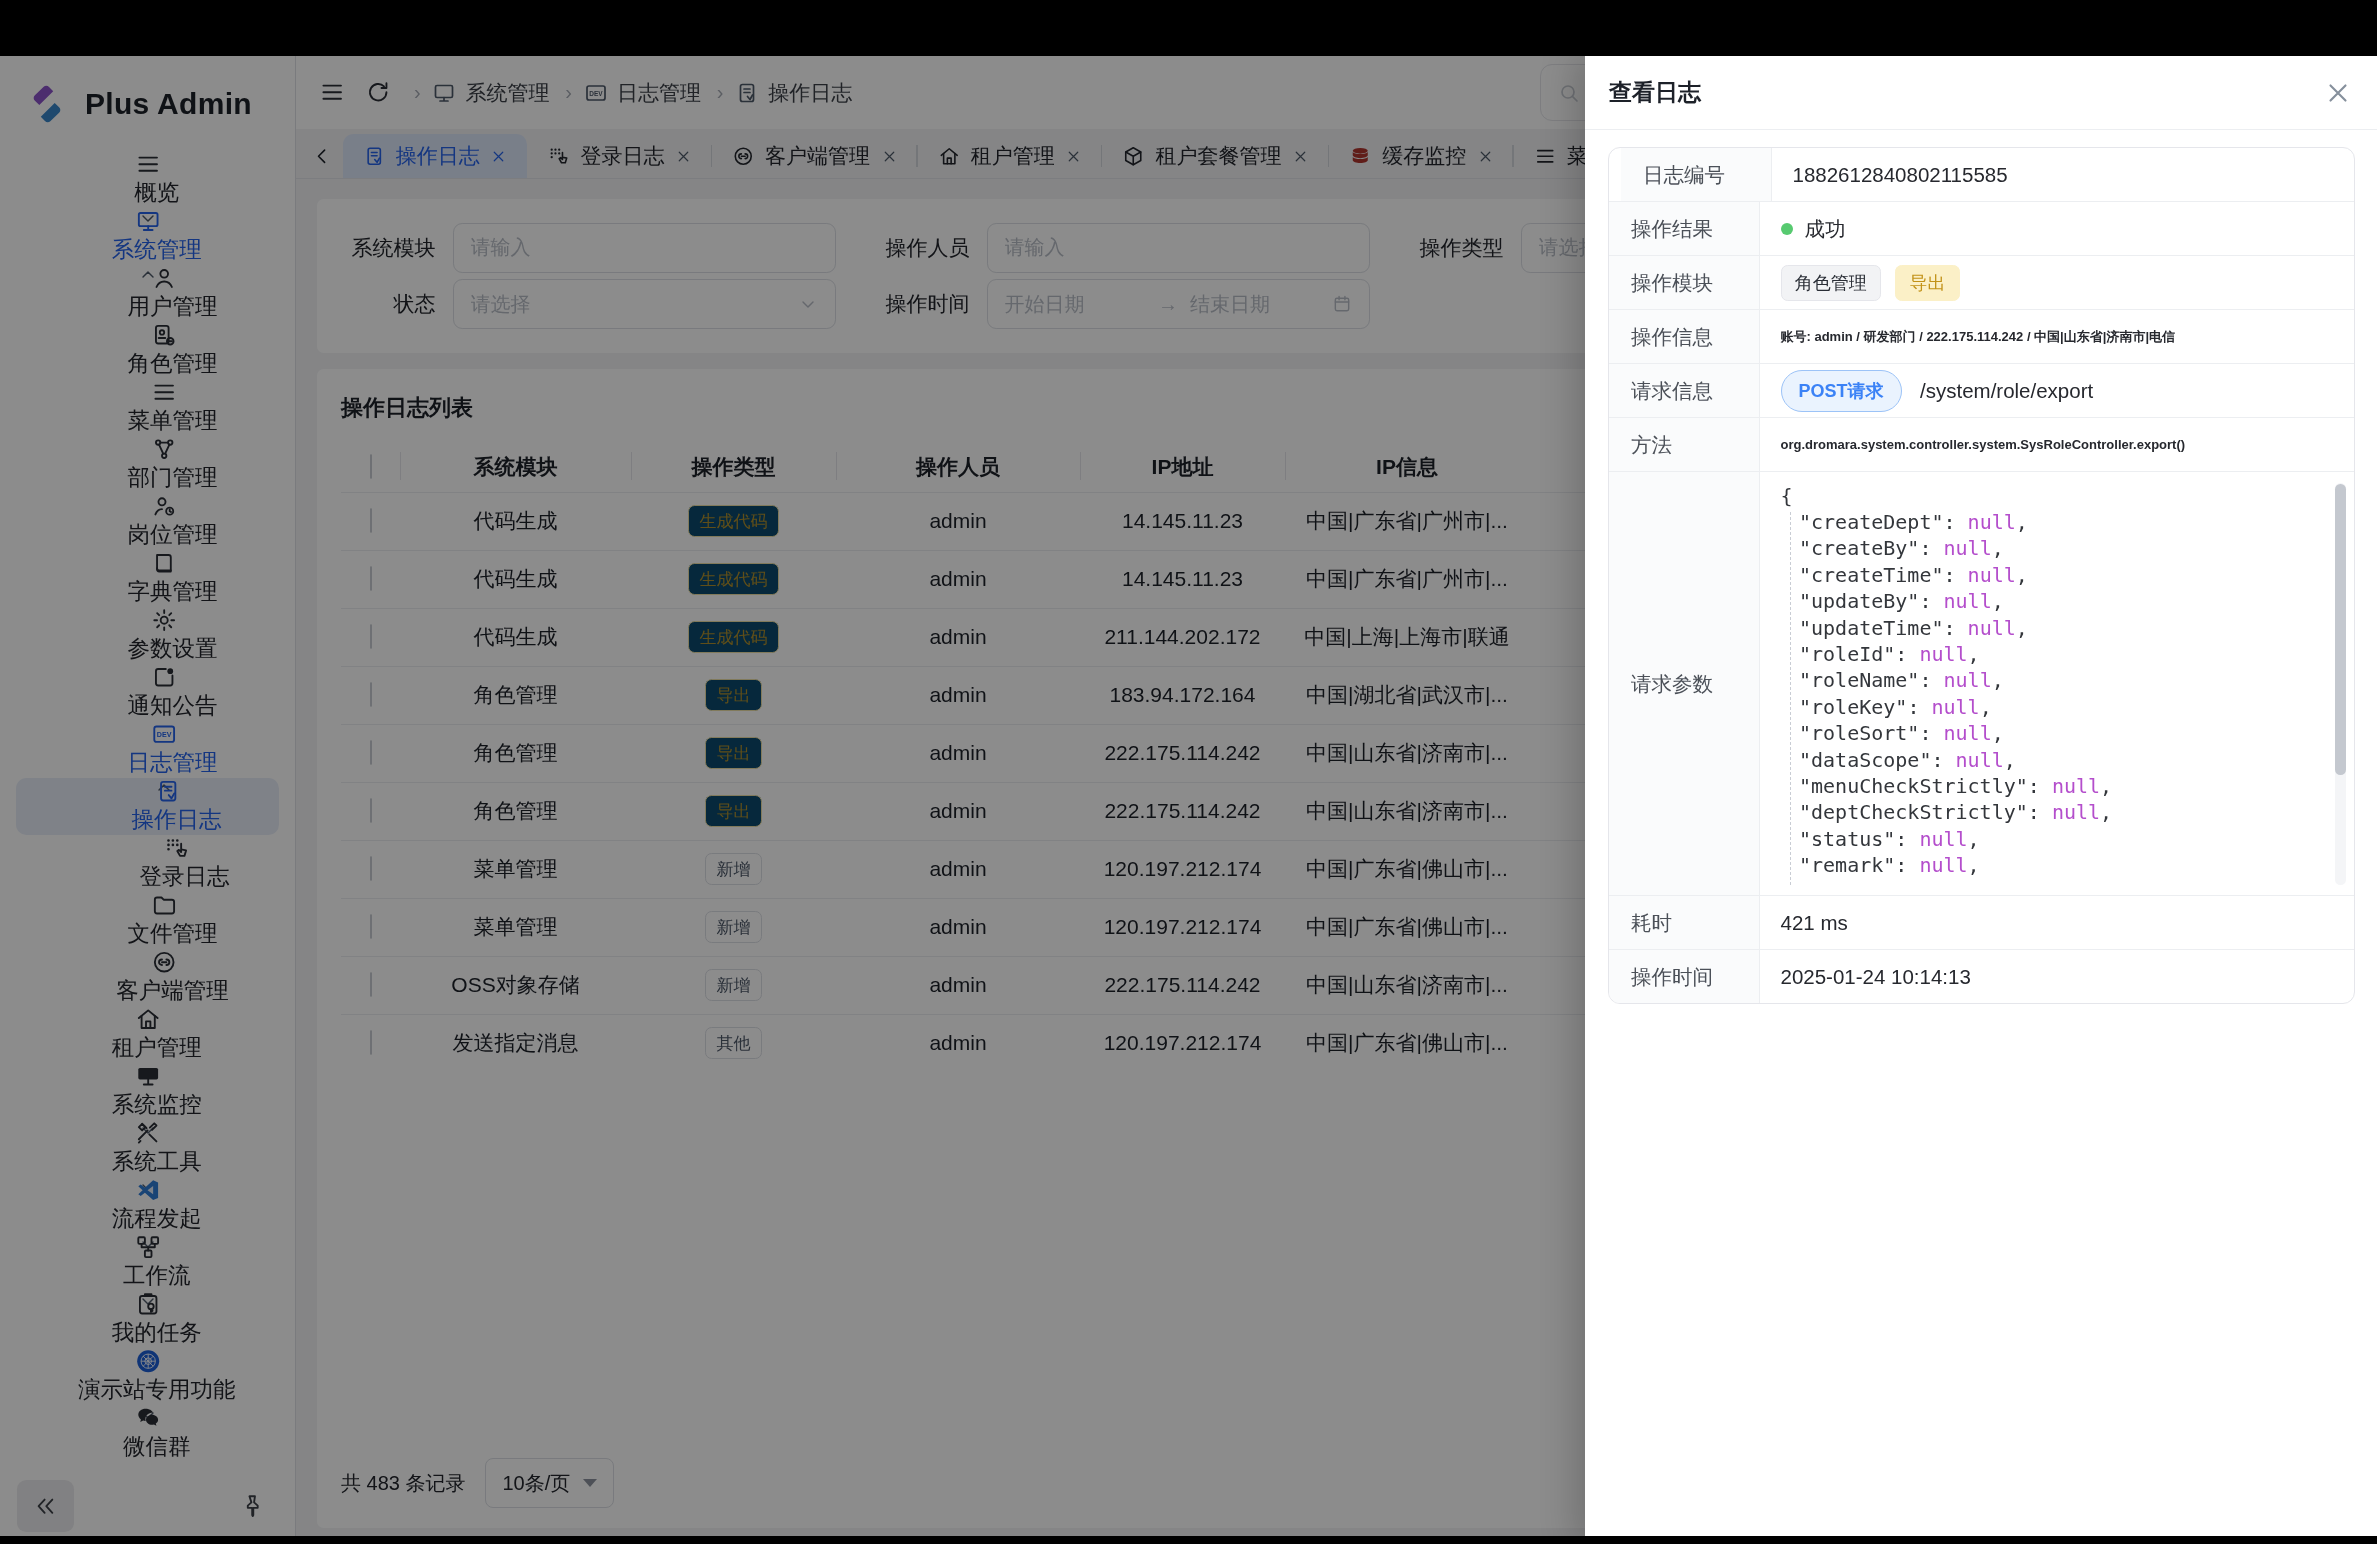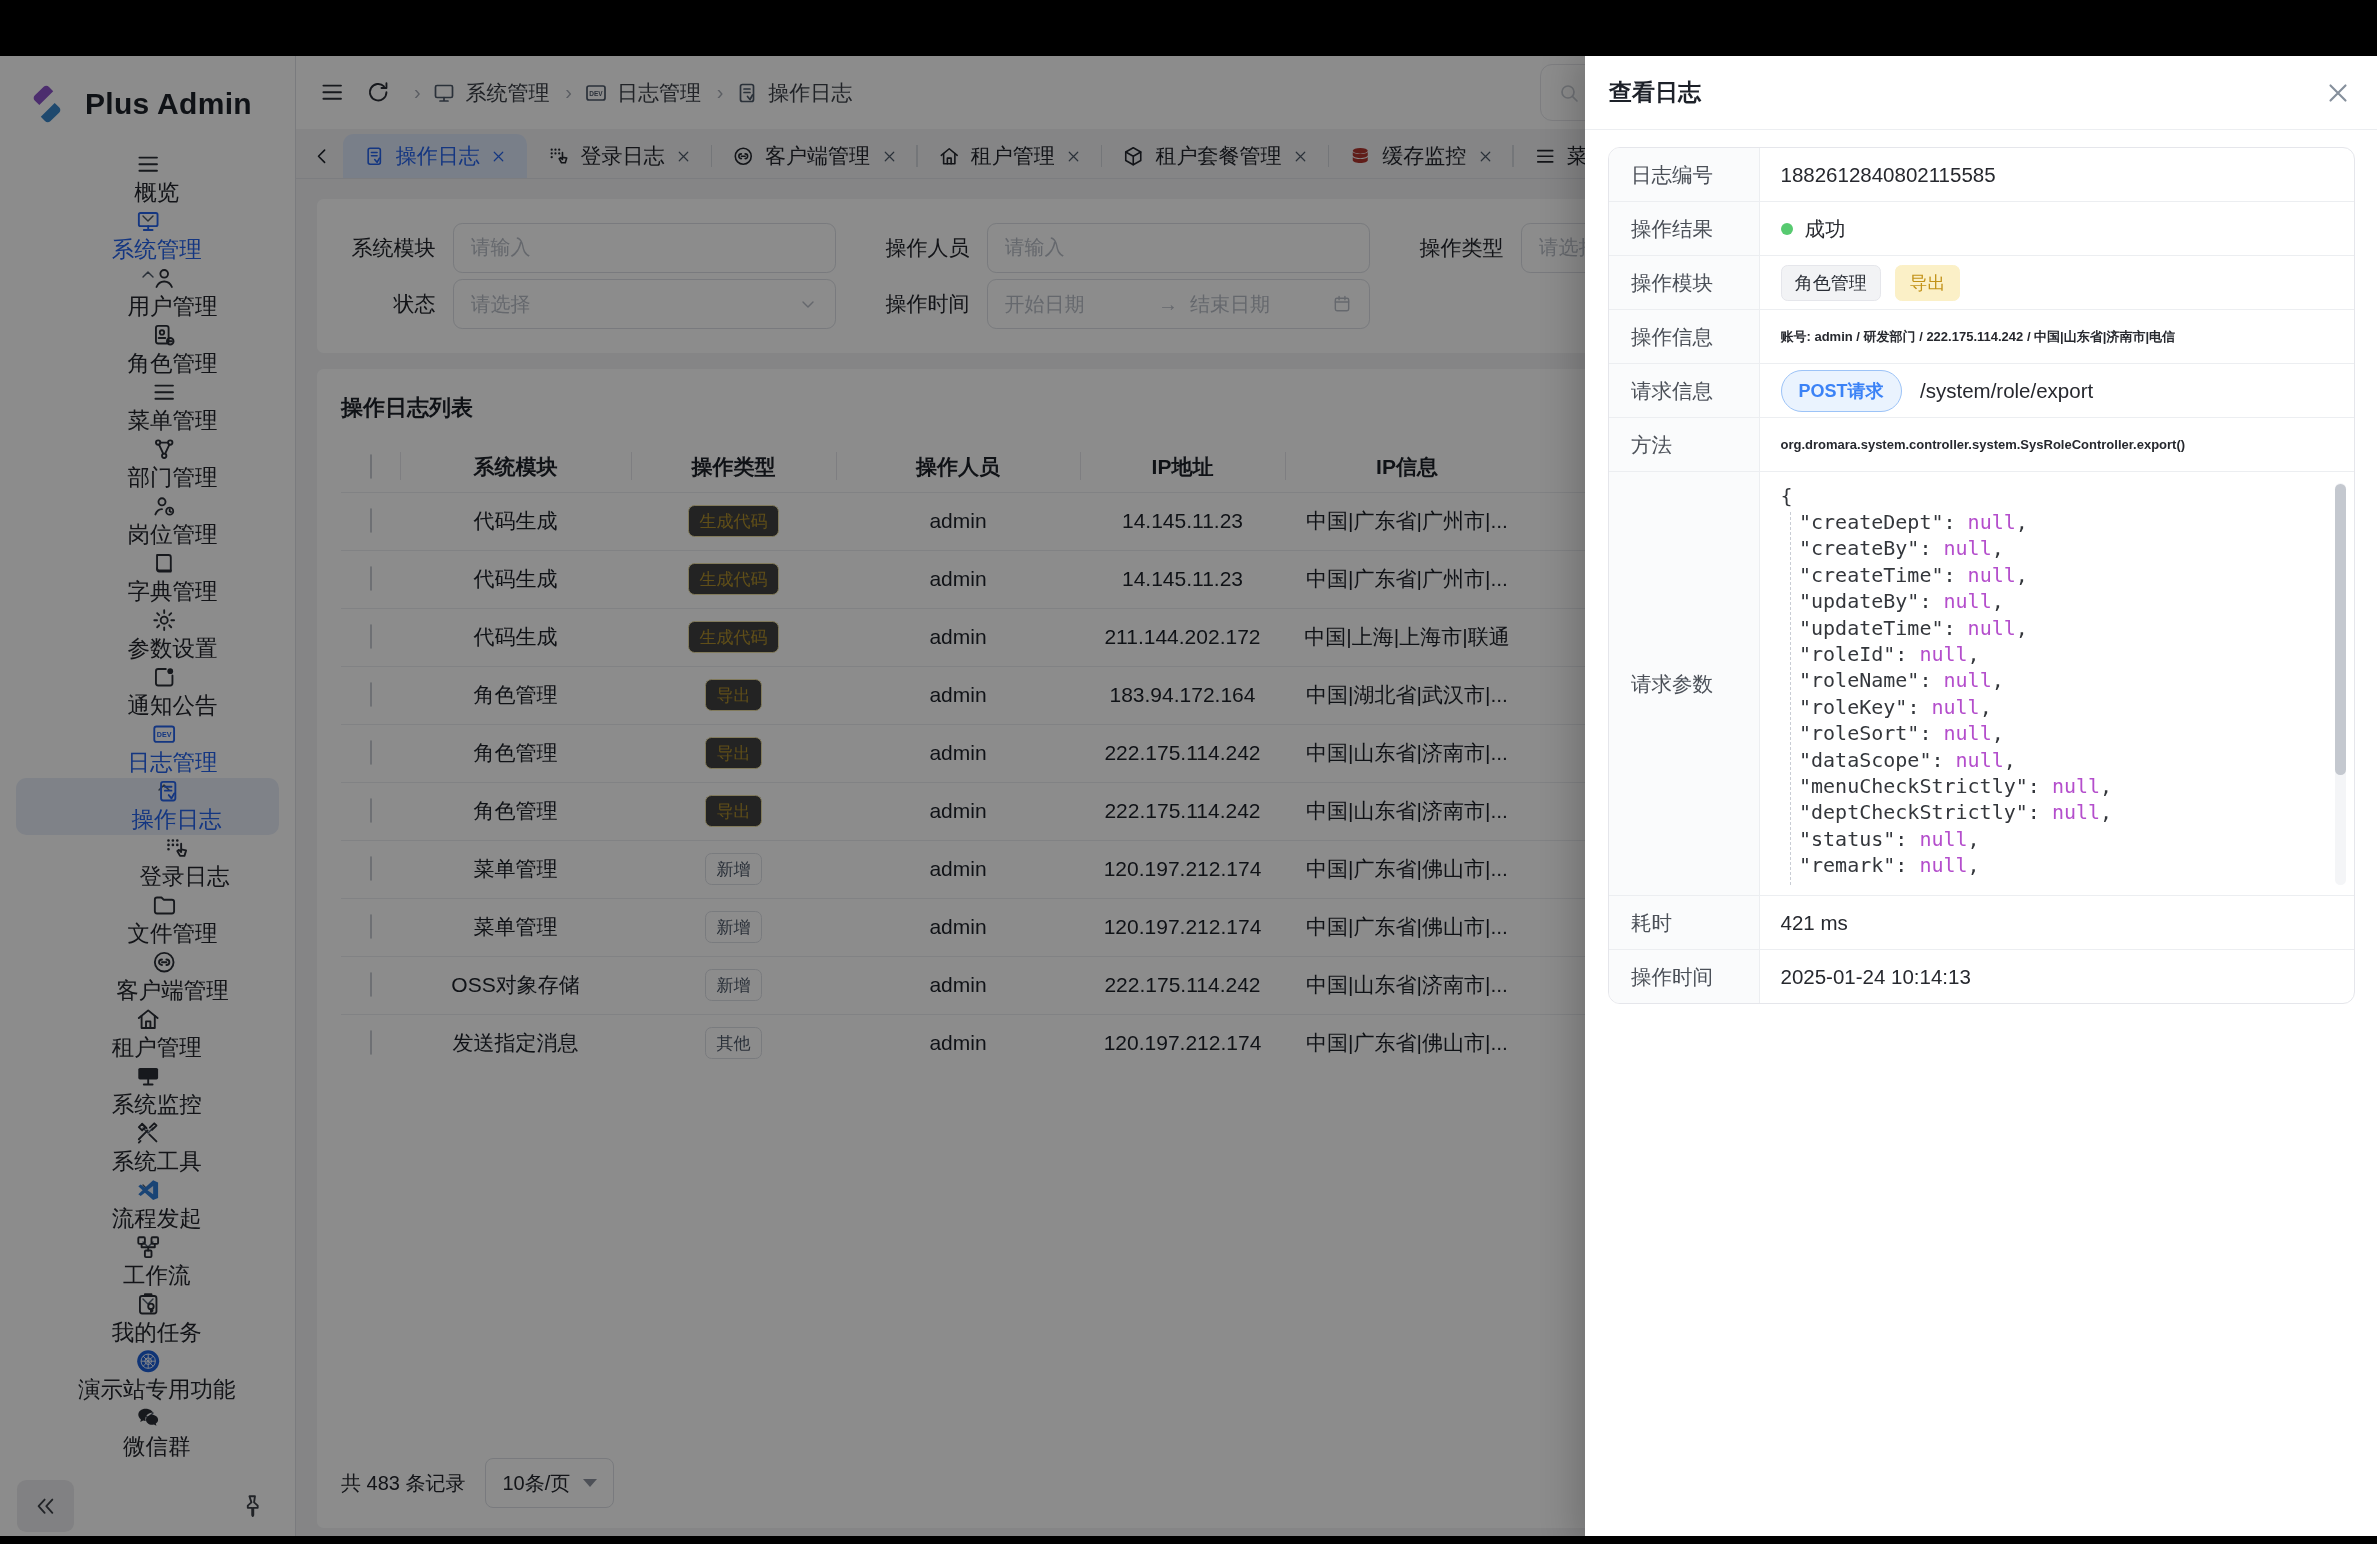--- a/index.html
+++ b/index.html
@@ -63,37 +63,37 @@
   .table-card { background:#fff; border-radius:6.6px; margin-top:16px; flex:1; min-height:0; display:flex; flex-direction:column; padding:18.5px 24px 14.5px; }
   .tc-title { font-size:22px; font-weight:600; color:#1d2129; margin:5.3px 0 20px; }
   .t-grid { display:grid; grid-template-columns:59px 231px 205px 244px 205px 244px; align-items:center; }
   .t-head { height:49px; font-weight:600; color:#1d2129; font-size:21px; }
   .t-head > div { text-align:center; position:relative; }
   .t-head > div:not(:first-child)::before { content:""; position:absolute; left:0; top:-1.3px; height:28px; width:1.3px; background:#e5e6eb; }
   .t-row { height:58px; border-top:1.3px solid #ecedf0; font-size:21px; color:#1d2129; }
   .t-row > div { text-align:center; }
   .cb { width:21px; height:21px; border:1.3px solid #c9cdd4; border-radius:5.3px; margin:0 auto; background:#fff; }
   .badge { display:inline-block; font-size:17px; line-height:1; padding:6.6px 10.6px; border-radius:6.6px; border:1.3px solid transparent; }
-  .badge.yellow { background:#404040; border-color:#ecdfa6; color:#af8f2c; }
+  .badge.yellow { background:#0c4a6e; border-color:#ecdfa6; color:#af8f2c; }
   .badge.gray { background:#fff; border-color:#dde0e6; color:#4e5969; }
   .t-spacer { flex:1; }
   .t-footer { display:flex; align-items:center; gap:20px; padding:12px 0 5.3px; font-size:20px; color:#23262d; flex:none; }
   .page-size { display:flex; align-items:center; gap:13.2px; border:1.3px solid #dcdfe5; border-radius:8px; padding:10.6px 16px; cursor:pointer; }
   .caret-down { width:0; height:0; border-left:7.3px solid transparent; border-right:7.3px solid transparent; border-top:8.6px solid #8d939e; }
 
   
   .overlay { position:absolute; top:0; left:0; bottom:0; width:1585px; background:rgba(0,0,0,.45); z-index:40; }
   .drawer { position:absolute; top:0; right:0; bottom:0; width:792px; background:#fff; z-index:50; box-shadow:-12px 0 32px rgba(0,0,0,.18); display:flex; flex-direction:column; }
   .drawer-header { height:74px; flex:none; display:flex; align-items:center; justify-content:space-between; padding:8px 24px; border-bottom:1.3px solid #eceef1; }
   .drawer-title { font-size:23px; font-weight:700; color:#1d2129; }
   .drawer-close { width:30px; height:30px; color:#86909c; cursor:pointer; }
   .drawer-body { flex:1; padding:17px 22.5px; }
   .d-table { border:1.3px solid #e5e6eb; border-radius:12px; overflow:hidden; }
   .d-row { display:flex; border-top:1.3px solid #eceef1; }
-  .d-row:first-child { border-top:none; }
+  .d-row:first-child { border-top:none;margin-left:12px; }
   .d-label { width:151px; flex:none; background:#fafbfc; display:flex; align-items:center; padding-left:22.5px; font-size:20.5px; color:#4b5058; border-right:1.3px solid #eceef1; }
   .d-val { flex:1; min-width:0; display:flex; align-items:center; padding:0 21px; font-size:20.5px; color:#26282e; min-height:53px; overflow:hidden; }
   .d-val.small { font-size:13px; white-space:nowrap;font-weight:bold; }
   .dot { width:12px; height:12px; border-radius:50%; background:#57ca70; margin-right:12px; flex:none; }
   .chip { font-size:18px; line-height:1; padding:8px 13.2px; border-radius:6.6px; margin-right:14.5px; }
   .chip.gray { background:#f2f3f5; color:#2a2e36; border:1.3px solid #e5e6eb; }
   .chip.yellow { background:#fbf0c7; color:#c29218; border:1.3px solid #fbf0c7; }
   .post-badge { font-size:18px; font-weight:600; color:#3b82f6; background:#eaf3fe; border:1.3px solid #9cc3f7; border-radius:660px; padding:8px 17px; margin-right:18.5px; flex:none; }
   .code-row .d-val { display:block; padding:10.6px 18.5px 10.6px 0; position:relative; }
   .code { font-family:"DejaVu Sans Mono","Liberation Mono",monospace; font-size:20px; line-height:26.4px; color:#33363b; height:402px; overflow:hidden; padding-left:21px; position:relative; }

